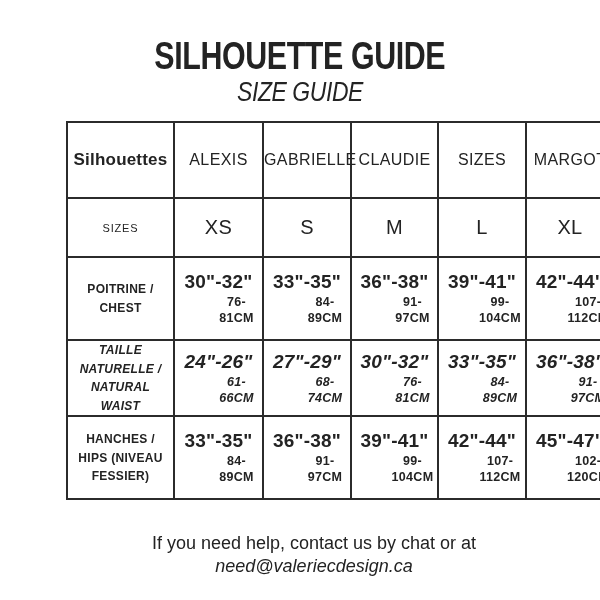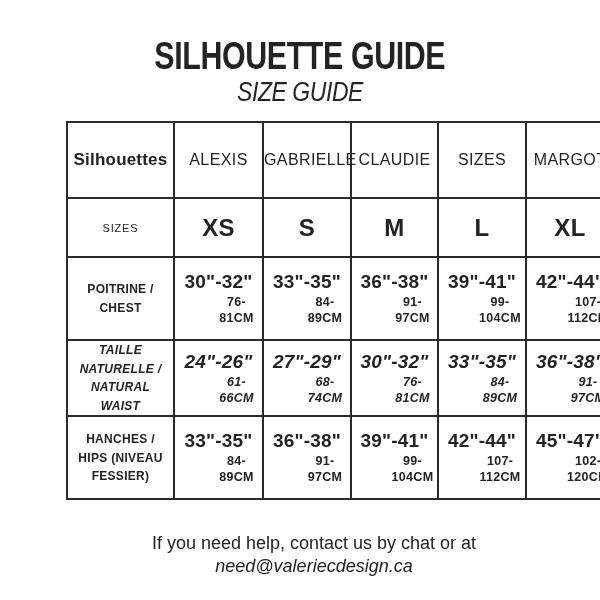--- a/index.html
+++ b/index.html
@@ -83,22 +83,22 @@
     letter-spacing: 0.3px;
     line-height: 1.55;
     white-space: pre-line;
   }
   .rowlabel-sizes {
     font-size: 11px;
     font-weight: 400;
     letter-spacing: 0.8px;
   }
   .sizecell {
-    font-size: 24px;
-    font-weight: 700;
+    font-size: 20px;
+    font-weight: 400;
     letter-spacing: 0.3px;
   }
   .inches {
     font-size: 19px;
     font-weight: 700;
     letter-spacing: 0.2px;
     line-height: 22px;
   }
   .cm {
     font-size: 12.5px;

